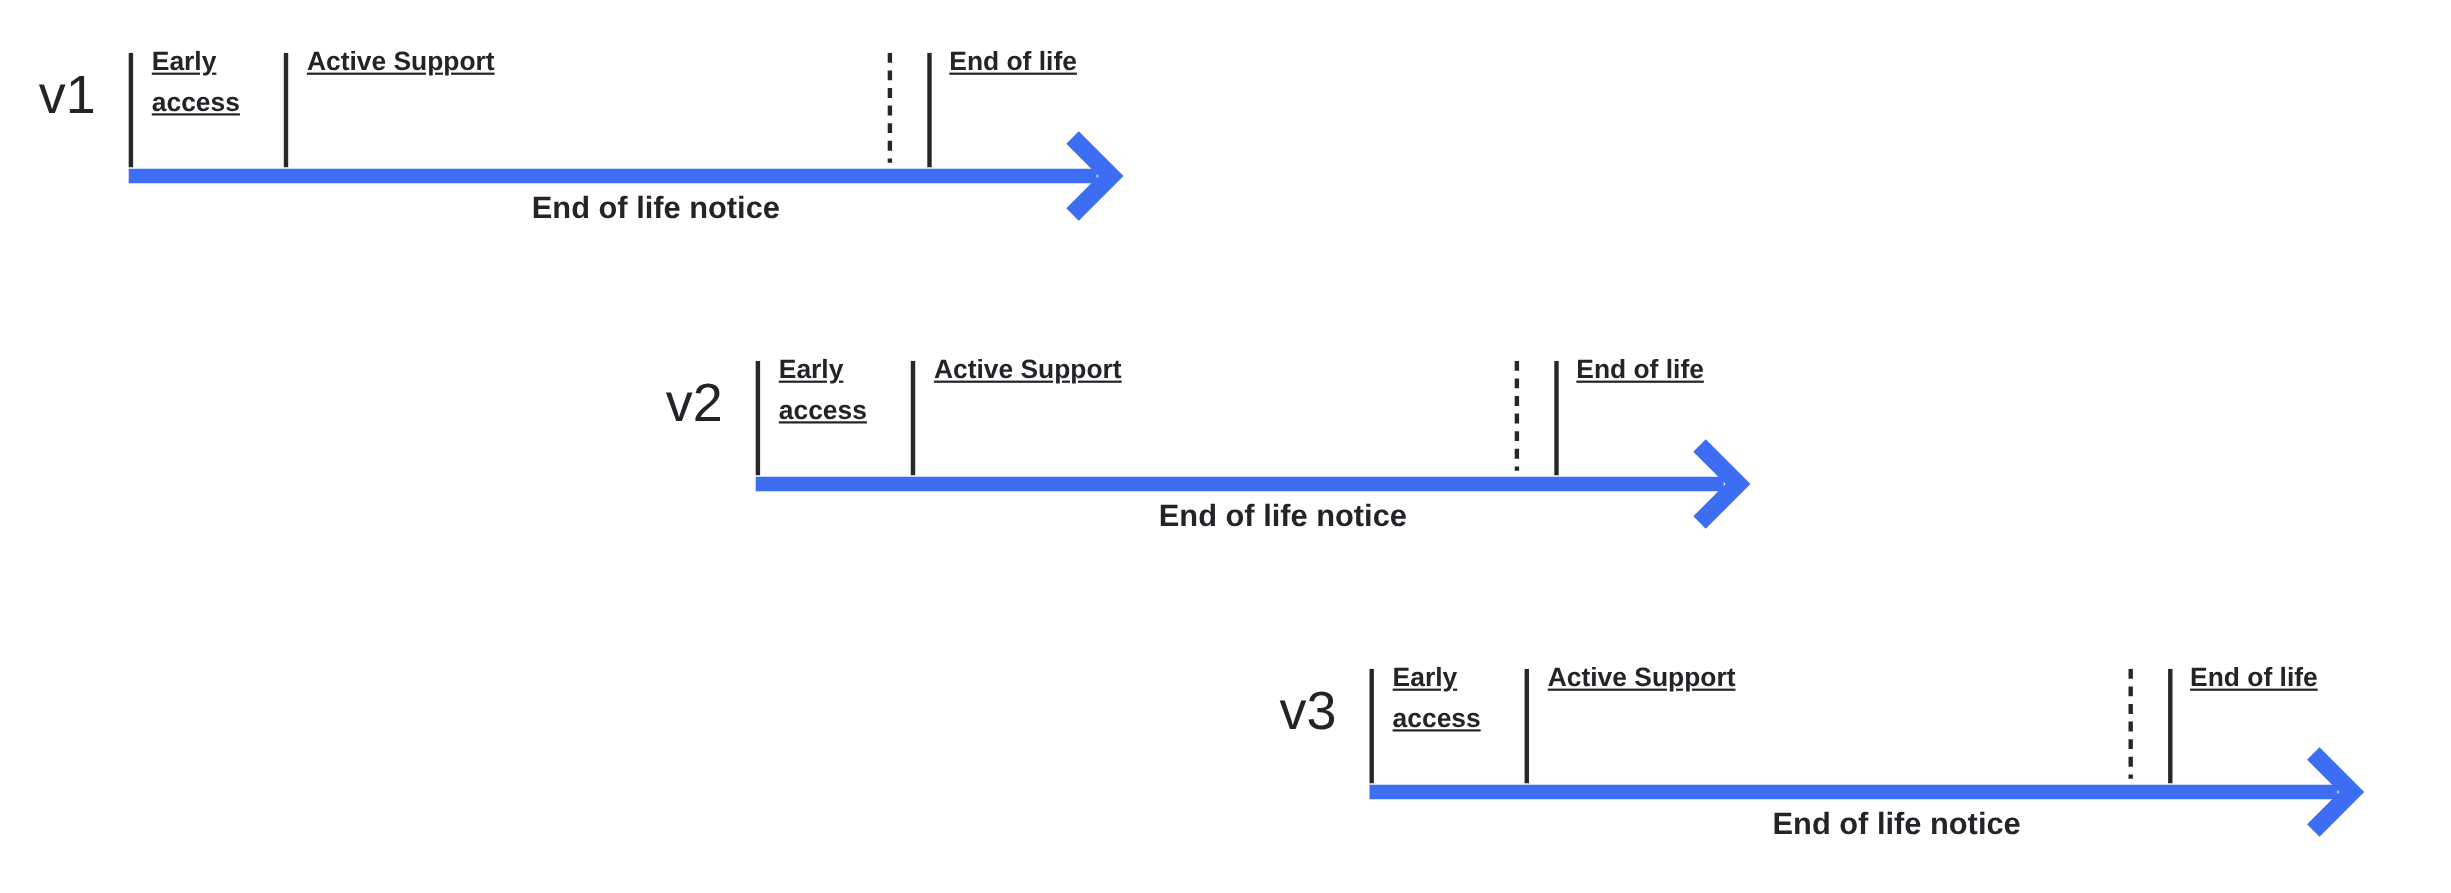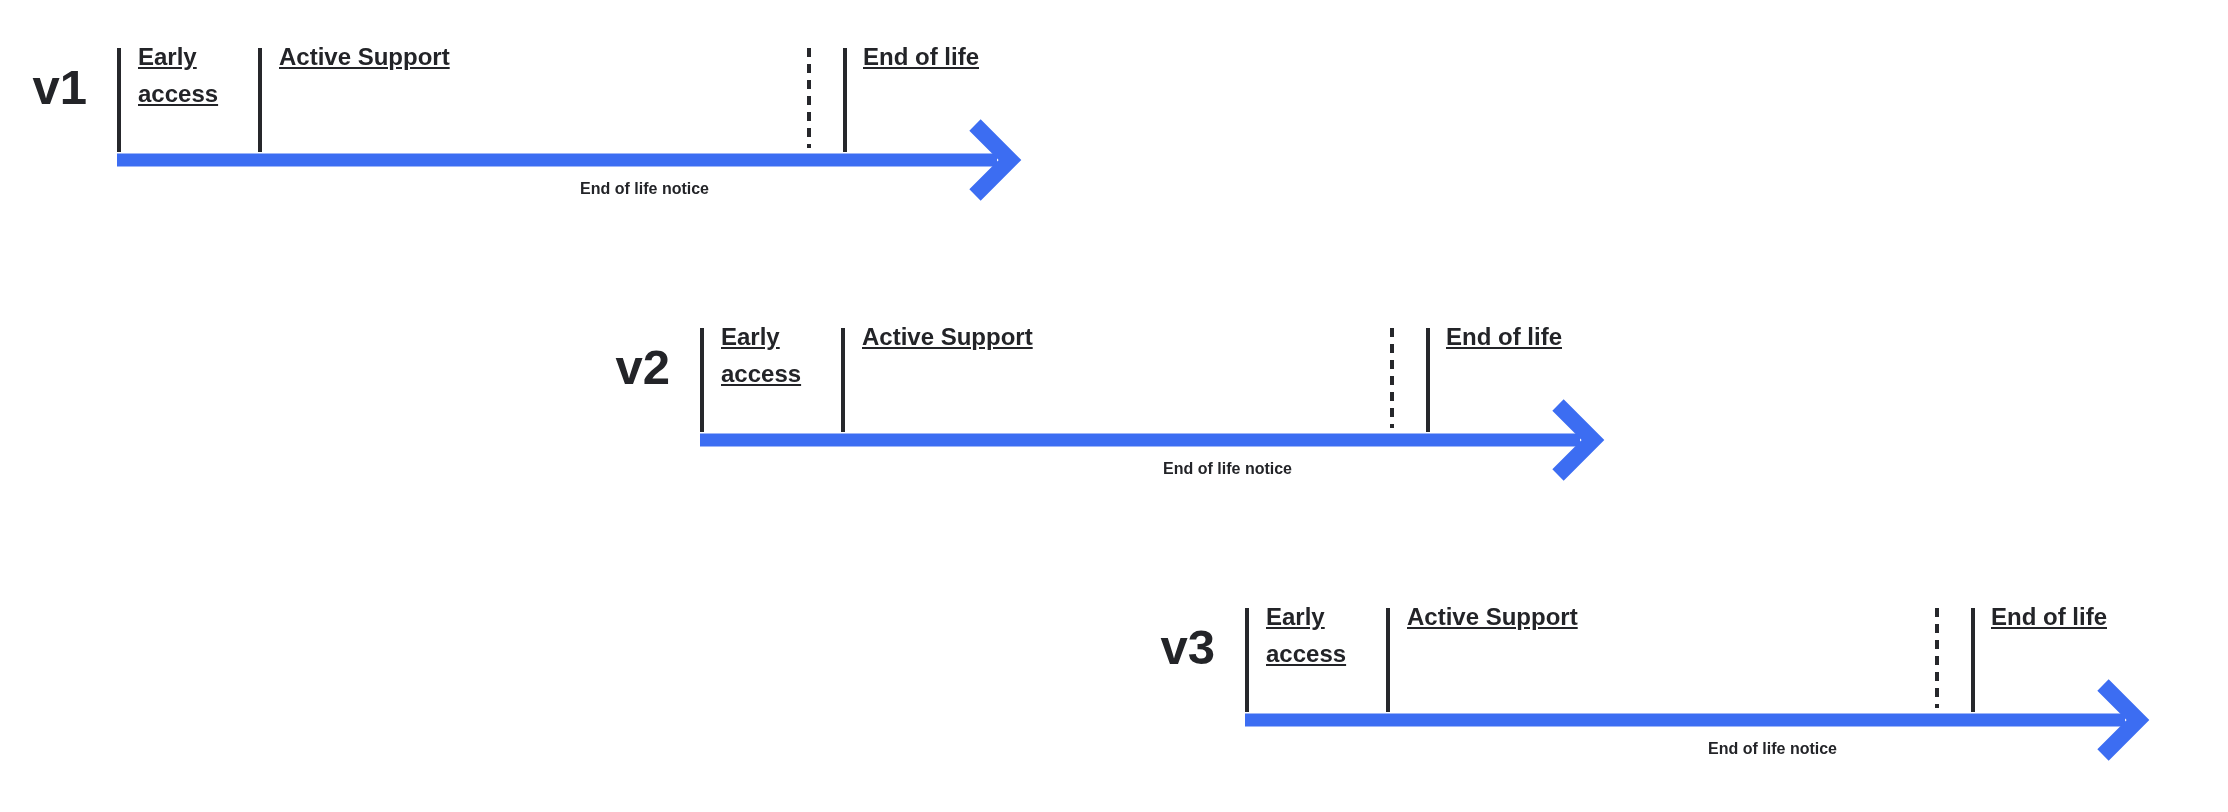--- a/index.html
+++ b/index.html
@@ -14,59 +14,59 @@
     background: #ffffff;
     font-family: "Liberation Sans", "DejaVu Sans", sans-serif;
     color: #232428;
   }
   .timeline-row {
     position: absolute;
     width: 1040px;
     height: 175px;
   }
   .row-v1 { left: 17px;   top: 48px;  }
-  .row-v2 { left: 600px;  top: 328px; }
+  .row-v2 { left: 587px;  top: 328px; }
   .row-v3 { left: 1145px; top: 608px; }
 
   .timeline-graphic {
     position: absolute;
     left: 0;
     top: 0;
     width: 1040px;
     height: 175px;
     display: block;
   }
 
   .version-label {
     position: absolute;
     left: 0;
     top: 14px;
     width: 70px;
     text-align: right;
     font-size: 49px;
-    font-weight: 700;
+    font-weight: 400;
     line-height: 1.05;
     white-space: nowrap;
   }
   .phase-label {
     position: absolute;
     top: -10px;
     font-size: 24px;
     font-weight: 700;
     line-height: 37px;
     text-decoration: underline;
   }
   .lbl-early  { left: 121px; width: 118px; }
   .lbl-active { left: 262px; white-space: nowrap; }
   .lbl-eol    { left: 846px; white-space: nowrap; }
   .lbl-notice {
     position: absolute;
     top: 122px;
     right: 348px; 
-    font-size: 16px;
+    font-size: 28px;
     font-weight: 700;
     line-height: 37px;
     white-space: nowrap;
   }
 </style>
 </head>
 <body>
 
 <div class="timeline-row row-v1">
   <svg class="timeline-graphic" viewBox="0 0 1040 175">

